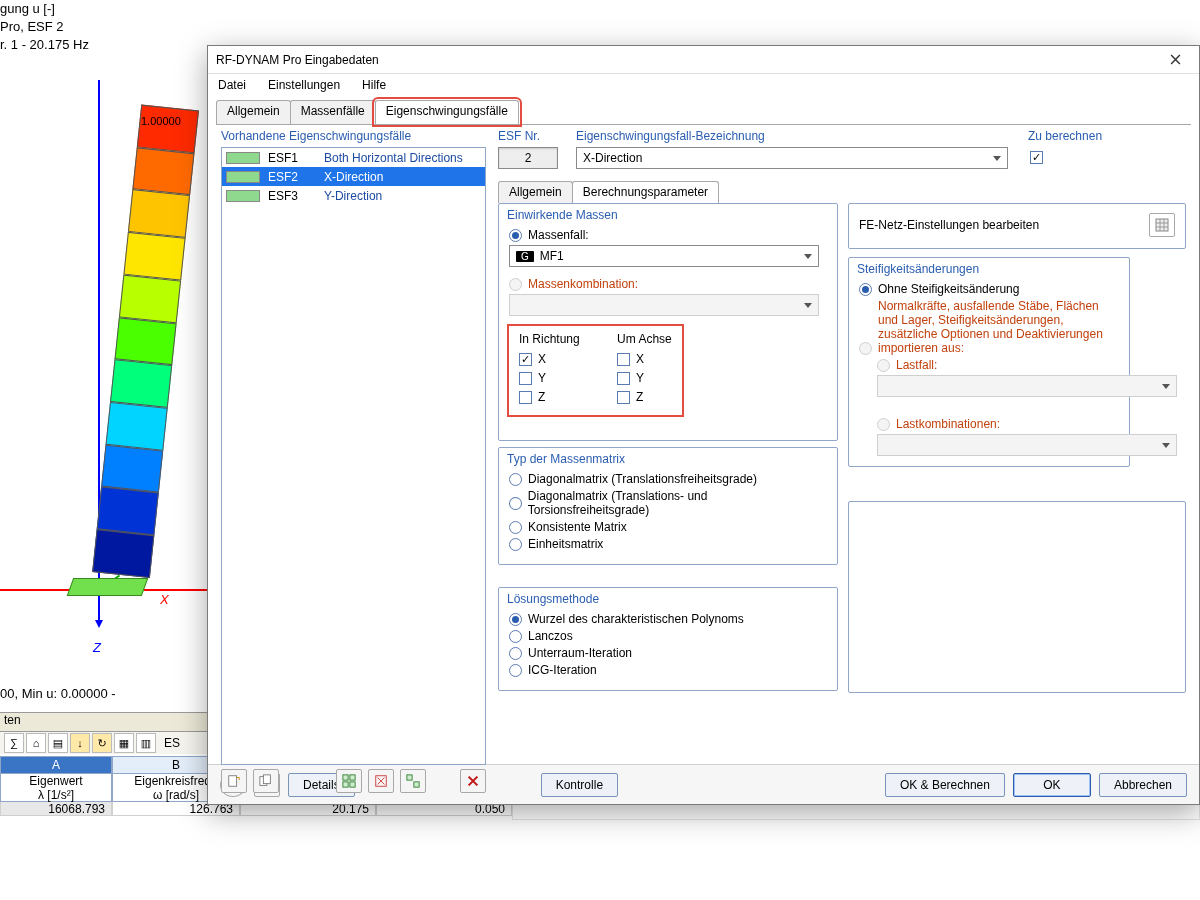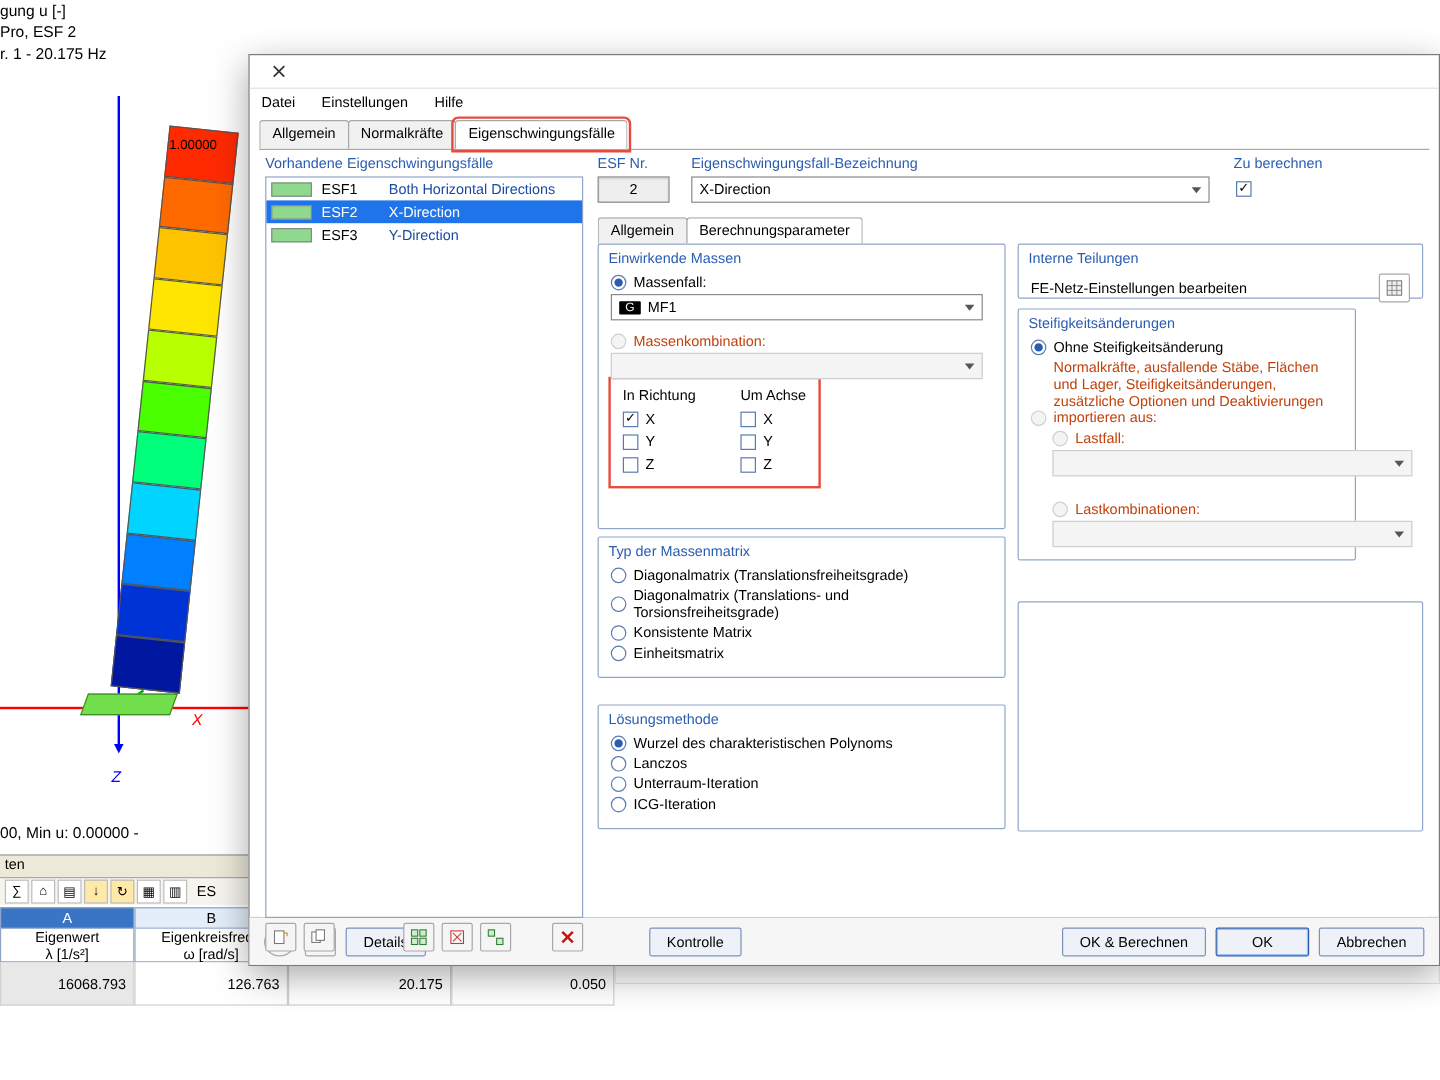--- a/index.html
+++ b/index.html
@@ -25,21 +25,21 @@
 
   .bg-table-hdr { position:absolute; left:0; top:712px; height:20px; background:#ece9d8; border-top:1px solid #9a9a9a; border-bottom:1px solid #9a9a9a; width:1200px; }
   .bg-toolbar   { position:absolute; left:0; top:732px; height:22px; width:1200px; display:flex; align-items:center; gap:2px; padding-left:4px; background:#f5f4ef; }
   .tb-btn { width:20px; height:20px; border:1px solid #bbb; background:#fff; display:flex; align-items:center; justify-content:center; font-size:11px; }
   .tb-btn.y { background: #ffe9a8; }
   .bg-esf { margin-left:6px; font-size:12px; }
 
   .bg-colhdr { position:absolute; top:756px; height:18px; background:#e3eefa; border:1px solid #8fa6c9; display:flex; align-items:center; justify-content:center; font-size:12px; }
   .bg-colhdr.sel { background:#3a74c4; color:#fff; }
   .bg-row2 { position:absolute; top:774px; height:28px; border:1px solid #8fa6c9; border-top:none; display:flex; flex-direction:column; align-items:center; justify-content:center; font-size:12px; background:#fff; }
-  .bg-rowv { position:absolute; top:802px; height:36px; border:1px solid #d0d0d0; border-top:none; display:flex; align-items:center; justify-content:flex-end; padding-right:6px; font-size:12px; background:#fff;padding-left:30px; }
+  .bg-rowv { position:absolute; top:802px; height:14px; border:1px solid #d0d0d0; border-top:none; display:flex; align-items:center; justify-content:flex-end; padding-right:6px; font-size:12px; background:#fff;padding-left:30px; }
   .col-a { left:0;   width:112px; }
   .col-b { left:112px; width:128px; }
   .col-c { left:240px; width:136px; }
   .col-d { left:376px; width:136px; }
   .bg-rest { position:absolute; left:512px; top:756px; width:688px; height:64px; background:#ffffff; border:1px solid #e3e3e3; }
 
   
   .dlg { position:absolute; left:207px; top:45px; width:993px; height:760px; background:#ffffff; border:1px solid #7a7a7a; box-shadow:0 8px 28px rgba(0,0,0,0.35); display:flex; flex-direction:column; }
   .dlg-titlebar { height:28px; display:flex; align-items:center; padding:0 8px; border-bottom:1px solid #e0e0e0; }
   .dlg-title { flex:1; font-size:12px; color:#000; }
@@ -166,35 +166,36 @@
 
   <div class="bg-rowv col-a" style="background:#e8e8e8;">16068.793</div>
   <div class="bg-rowv col-b">126.763</div>
   <div class="bg-rowv col-c">20.175</div>
   <div class="bg-rowv col-d">0.050</div>
   <div class="bg-rest"></div>
 </div>
 
 <div class="dlg">
   <div class="dlg-titlebar">
+    <span class="dlg-title">RF-DYNAM Pro Eingabedaten</span>
     <div class="dlg-close">
       <svg viewBox="0 0 10 10">
           <path d="M1 1 L9 9 M9 1 L1 9" stroke="#333" stroke-width="1.3"></path>
         </svg>
     </div>
   </div>
   <div class="dlg-menubar">
     <span>Datei</span>
     <span>Einstellungen</span>
     <span>Hilfe</span>
   </div>
 
   <div class="dlg-tabs">
     <div class="dlg-tab">Allgemein</div>
-    <div class="dlg-tab">Normalkräfte</div>
+    <div class="dlg-tab">Massenfälle</div>
     <div class="dlg-tab active hl">Eigenschwingungsfälle</div>
   </div>
 
   <div class="dlg-body">
 
     <span class="list-title">Vorhandene Eigenschwingungsfälle</span>
     <div class="list" id="esf-list">
         <div class="li">
           <span class="swatch" style="background: rgb(143, 217, 143);"></span>
           <span class="code">ESF1</span>
@@ -281,21 +282,21 @@
       <div class="combo" style="width:310px; margin-left:0;">
         <span style="background:#000;color:#fff;padding:0 5px;margin-right:6px;font-size:10px;border-radius:1px;">G</span>
         <span>MF1</span>
       </div>
       <div class="row disabled" style="margin-top:10px;">
           <span class="radio disabled"></span>
           <span>Massenkombination:</span>
         </div>
       <div class="combo disabled" style="width:310px;"></div>
 
-      <div class="axisbox" style="margin-top:0;">
+      <div class="axisbox" style="margin-top:10px;">
         <div class="axis-col">
           <div class="hdr">In Richtung</div>
           <div class="axis-row">
               <span class="chk checked"></span>
               <span>X</span>
             </div>
           <div class="axis-row">
               <span class="chk"></span>
               <span>Y</span>
             </div>
@@ -356,21 +357,20 @@
           <span class="radio"></span>
           <span>Unterraum-Iteration</span>
         </div>
       <div class="row">
           <span class="radio"></span>
           <span>ICG-Iteration</span>
         </div>
     </div>
 
     <div class="group" style="position:absolute; left:632px; top:78px; width:338px; height:46px;">
-      <div class="g-title">Interne Teilungen</div>
       <div class="row" style="justify-content:space-between;">
         <span>FE-Netz-Einstellungen bearbeiten</span>
         <span class="sm-iconbtn">
           <svg width="14" height="14" viewBox="0 0 14 14">
               <rect x="1" y="1" width="12" height="12" fill="#eee" stroke="#888"></rect>
               <path d="M1 5h12M1 9h12M5 1v12M9 1v12" stroke="#888" stroke-width="0.8"></path>
             </svg>
         </span>
       </div>
     </div>

